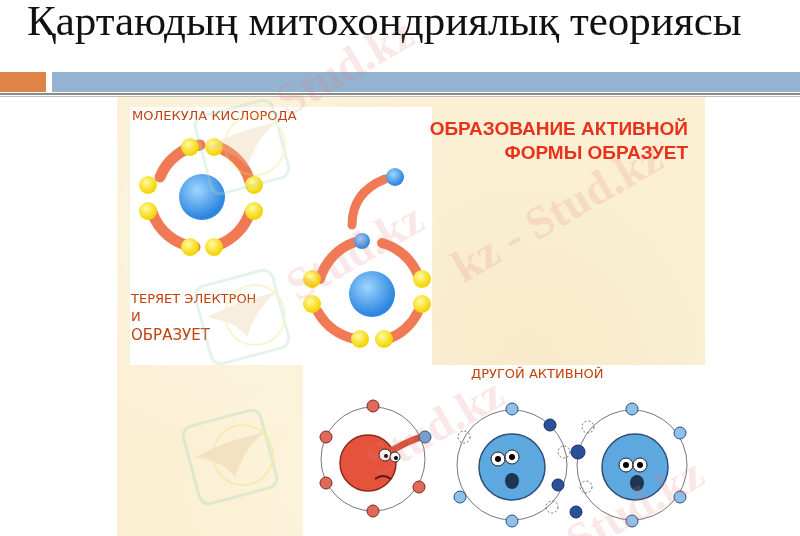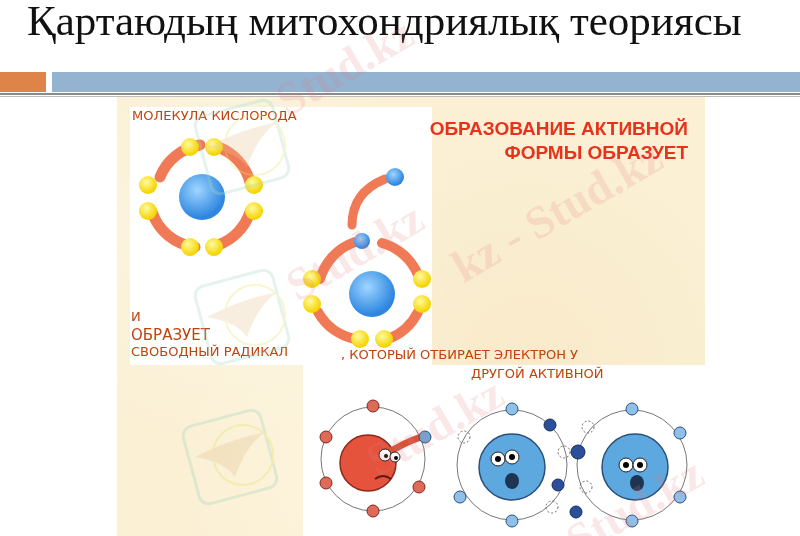--- a/index.html
+++ b/index.html
@@ -137,24 +137,23 @@
     <circle cx="14" cy="115" r="6" fill="#2b4f9a" stroke="#1a2d5a"></circle>
     <circle cx="70" cy="124" r="6" fill="#8ec0ea" stroke="#2b4f7a"></circle>
     <circle cx="118" cy="36" r="6" fill="#8ec0ea" stroke="#2b4f7a"></circle>
     <circle cx="118" cy="100" r="6" fill="#8ec0ea" stroke="#2b4f7a"></circle>
   </svg>
 
   <div class="blk" style="left:15px;top:12px;font-size:13px;">МОЛЕКУЛА КИСЛОРОДА</div>
   <div class="red" style="right:17px;top:20px;">ОБРАЗОВАНИЕ АКТИВНОЙ</div>
   <div class="red" style="right:17px;top:44px;">ФОРМЫ ОБРАЗУЕТ</div>
 
+  <div class="blk" style="left:14px;top:195px;font-size:13px;">ТЕРЯЕТ ЭЛЕКТРОН</div>
   <div class="blk" style="left:14px;top:213px;font-size:13px;">И</div>
   <div class="blk" style="left:14px;top:231px;font-size:15px;">ОБРАЗУЕТ</div>
-  <div class="blk" style="left:14px;top:248px;font-size:13px;">СВОБОДНЫЙ РАДИКАЛ</div>
-  <div class="blk" style="left:224px;top:251px;font-size:13px;">, КОТОРЫЙ ОТБИРАЕТ ЭЛЕКТРОН У</div>
   <div class="blk" style="left:354px;top:270px;font-size:13px;">ДРУГОЙ АКТИВНОЙ</div>
 
   <svg style="left:58px;top:300px" width="120" height="120" viewBox="0 0 120 120" opacity="0.35">
     <rect x="15" y="20" width="80" height="80" rx="10" fill="none" stroke="#a8d8c0" stroke-width="3" transform="rotate(-15 55 60)"></rect>
     <circle cx="68" cy="58" r="30" fill="none" stroke="#e3e26a" stroke-width="2"></circle>
     <path d="M20 60 Q50 45 70 40 L90 35 Q70 50 60 80 Q50 65 20 60 Z" fill="#e6c89a"></path>
   </svg>
   <svg style="left:70px;top:-10px" width="120" height="120" viewBox="0 0 120 120" opacity="0.3">
     <rect x="15" y="20" width="80" height="80" rx="10" fill="none" stroke="#a8d8c0" stroke-width="3" transform="rotate(-15 55 60)"></rect>
     <circle cx="68" cy="58" r="30" fill="none" stroke="#e3e26a" stroke-width="2"></circle>

